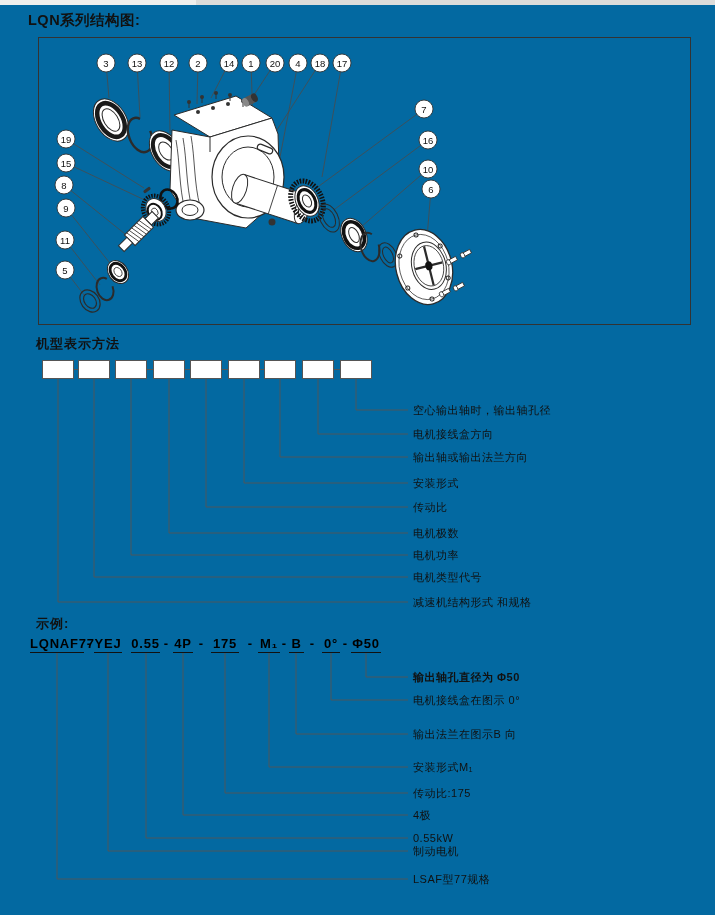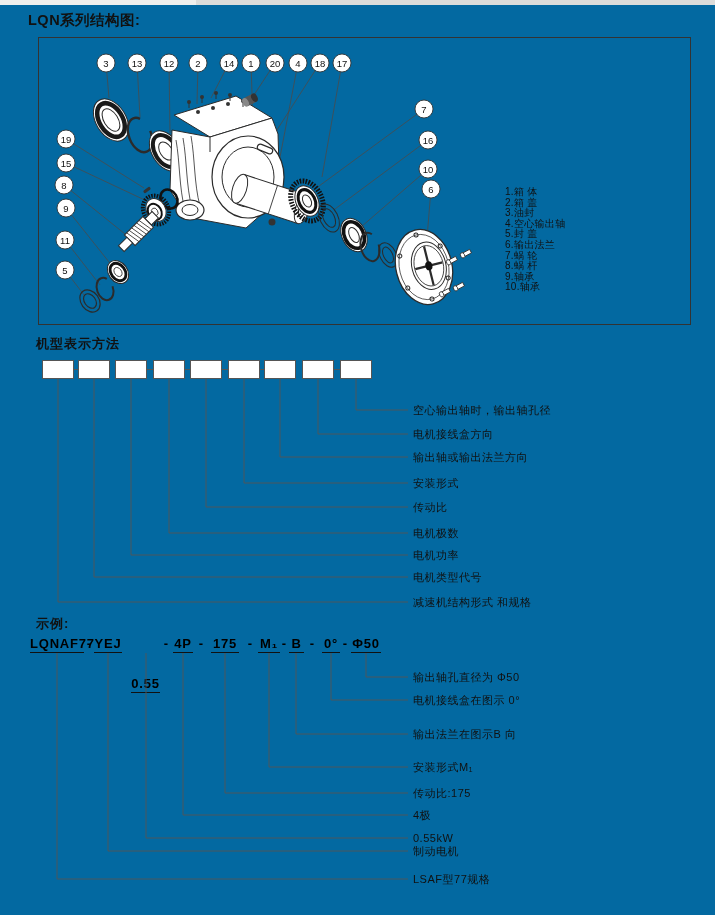--- a/index.html
+++ b/index.html
@@ -296,32 +296,20 @@
             <text x="389" y="134.5">10</text>
           </g>
         <g>
             <circle cx="392" cy="151" r="9" fill="#fff" stroke="#333" stroke-width="0.9"></circle>
             <text x="392" y="154.5">6</text>
           </g>
       </g>
     </svg>
   </div>
 
-  <div class="parts c1">
-    <div>1.箱 体</div>
-    <div>2.箱 盖</div>
-    <div>3.油封</div>
-    <div>4.空心输出轴</div>
-    <div>5.封 盖</div>
-    <div>6.输出法兰</div>
-    <div>7.蜗 轮</div>
-    <div>8.蜗 杆</div>
-    <div>9.轴承</div>
-    <div>10.轴承</div>
-  </div>
 
   <div class="sec-title" style="left:36px; top:335px;">机型表示方法</div>
 
   <div class="mbox" style="left:42px;"></div>
   <div class="mbox" style="left:78px;"></div>
   <div class="mbox" style="left:115px;"></div>
   <div class="mbox" style="left:153px;"></div>
   <div class="mbox" style="left:190px;"></div>
   <div class="mbox" style="left:228px;"></div>
   <div class="mbox" style="left:264px;"></div>
@@ -356,21 +344,21 @@
   <div class="dlabel" style="top:525px;">电机极数</div>
   <div class="dlabel" style="top:547px;">电机功率</div>
   <div class="dlabel" style="top:569px;">电机类型代号</div>
   <div class="dlabel" style="top:594px;">减速机结构形式 和规格</div>
 
   <div class="sec-title" style="left:36px; top:615px;">示例:</div>
 
   <div class="seg" style="left:30px;  width:54px;">LQNAF77</div>
   <div class="dash" style="left:84px;">-</div>
   <div class="seg" style="left:94px;  width:28px;">YEJ</div>
-  <div class="seg" style="left:131px; width:29px;margin-top:40px;">0.55</div>
+  <div class="seg" style="left:131px; width:29px;">0.55</div>
   <div class="dash" style="left:161px;">-</div>
   <div class="seg" style="left:173px; width:20px;">4P</div>
   <div class="dash" style="left:196px;">-</div>
   <div class="seg" style="left:211px; width:28px;">175</div>
   <div class="dash" style="left:245px;">-</div>
   <div class="seg" style="left:258px; width:22px;">M₁</div>
   <div class="dash" style="left:279px;">-</div>
   <div class="seg" style="left:289px; width:15px;">B</div>
   <div class="dash" style="left:307px;">-</div>
   <div class="seg" style="left:322px; width:18px;">0°</div>
@@ -384,21 +372,21 @@
         <path d="M296,23 V104 H408"></path>
       <path d="M269,23 V137 H408"></path>
         <path d="M225,23 V163 H408"></path>
         <path d="M183,23 V185 H408"></path>
       <path d="M146,23 V208 H408"></path>
         <path d="M108,23 V221 H408"></path>
         <path d="M57,23 V249 H408"></path>
     </g>
   </svg>
 
-  <div class="dlabel" style="top:669px;">输出轴孔直径为 Φ50</div>
+  <div class="dlabel" style="top:669px;font-weight:bold;">输出轴孔直径为 Φ50</div>
   <div class="dlabel" style="top:692px;">电机接线盒在图示 0°</div>
   <div class="dlabel" style="top:726px;">输出法兰在图示B 向</div>
   <div class="dlabel" style="top:759px;">安装形式M₁</div>
   <div class="dlabel" style="top:785px;">传动比:175</div>
   <div class="dlabel" style="top:807px;">4极</div>
   <div class="dlabel" style="top:830px;">0.55kW</div>
   <div class="dlabel" style="top:843px;">制动电机</div>
   <div class="dlabel" style="top:871px;">LSAF型77规格</div>
 </div>
 

